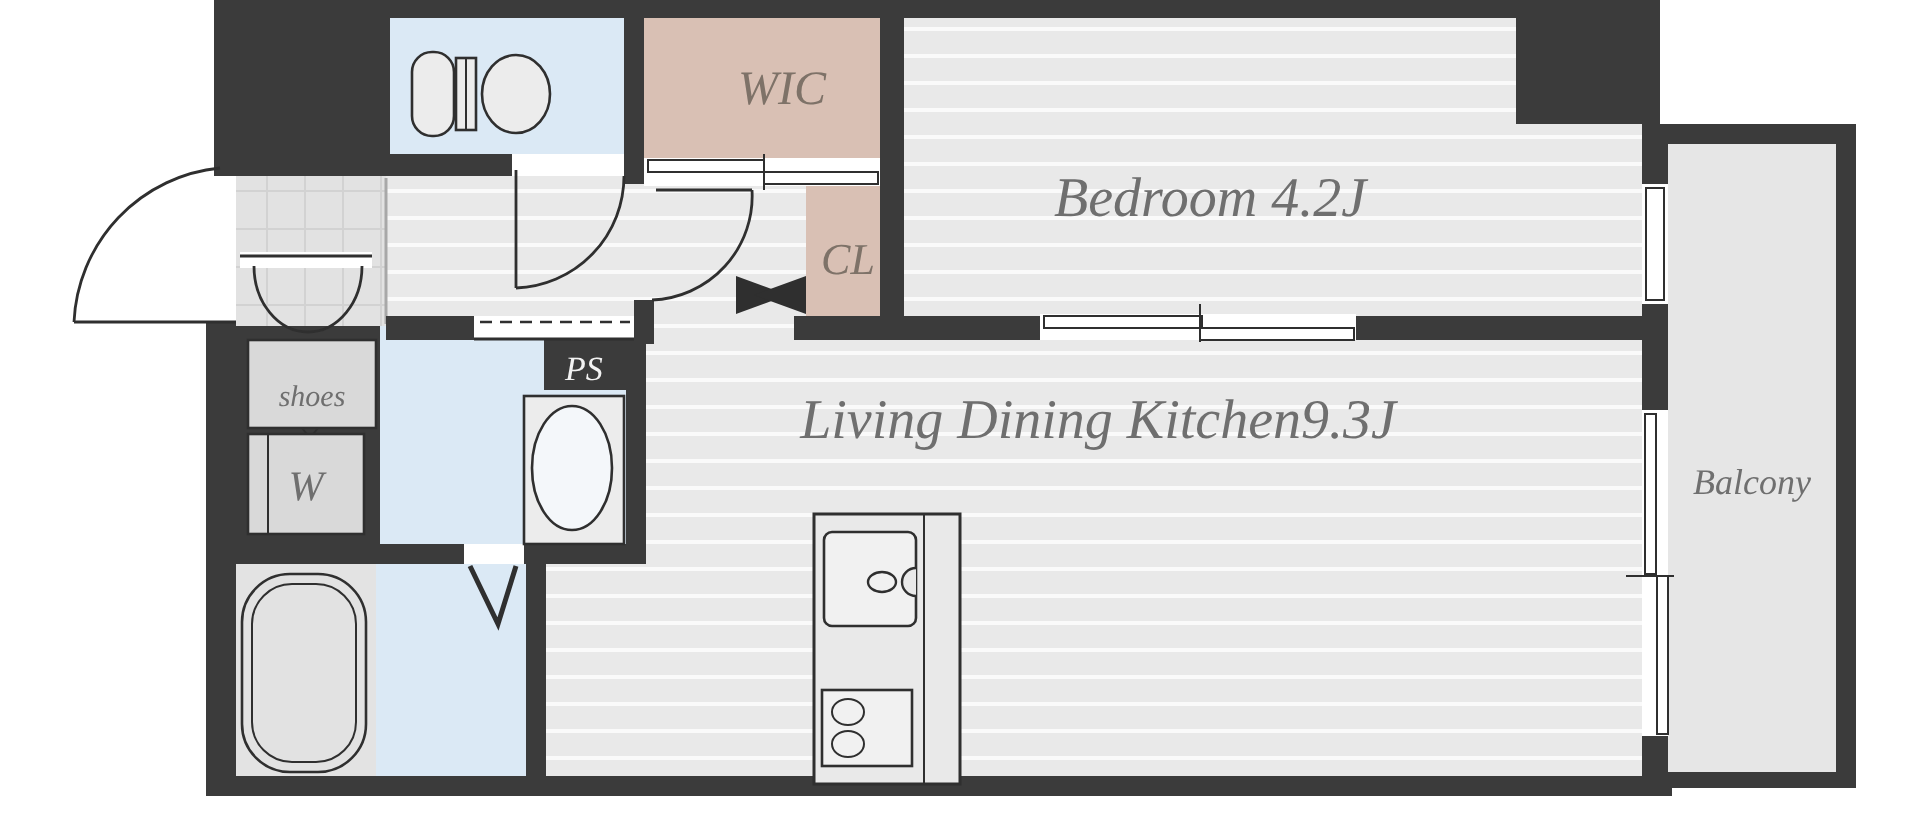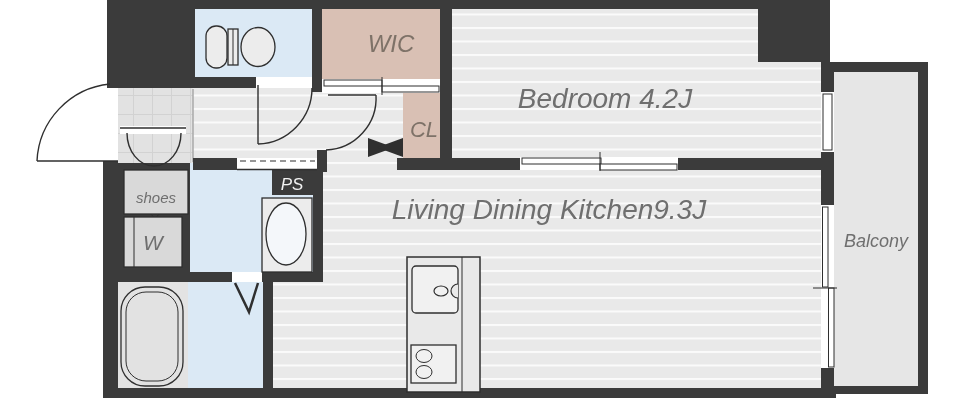--- a/index.html
+++ b/index.html
@@ -1,17 +1,17 @@
 <!DOCTYPE html>
 <html style="--wall: #3b3b3b; --floor: #e9e9e9; --floor_stripe: #fafafa; --water_blue: #dbe9f5; --closet_beige: #d9c0b4; --balcony_gray: #e6e6e6; --bath_gray: #e3e3e3; --label_text: #6f6f6f; --closet_text: #7e7268; --ps_text: #f2f2f2;"><head>
 <meta charset="utf-8">
 <style>
   html,body{margin:0;padding:0;background:#fff;}
   .stage{position:relative;width:960px;height:407px;background:#fff;overflow:hidden;
-         font-family:Liberation Sans, sans-serif;}
+         font-family:Liberation Serif, serif;}
   svg{display:block;}
   .wall{fill:var(--wall,#3b3b3b);}
   .blue{fill:var(--water_blue,#dbe9f5);}
   .beige{fill:var(--closet_beige,#d9c0b4);}
   .balc{fill:var(--balcony_gray,#e6e6e6);}
   .bathgray{fill:var(--bath_gray,#e3e3e3);}
   .fixture{fill:#ececec;stroke:#2f2f2f;stroke-width:1.3;}
   .fixline{stroke:#2f2f2f;stroke-width:1;fill:none;}
   .door{stroke:#2f2f2f;stroke-width:1.4;fill:none;}
   .panel{fill:#ffffff;stroke:#2f2f2f;stroke-width:1;}

